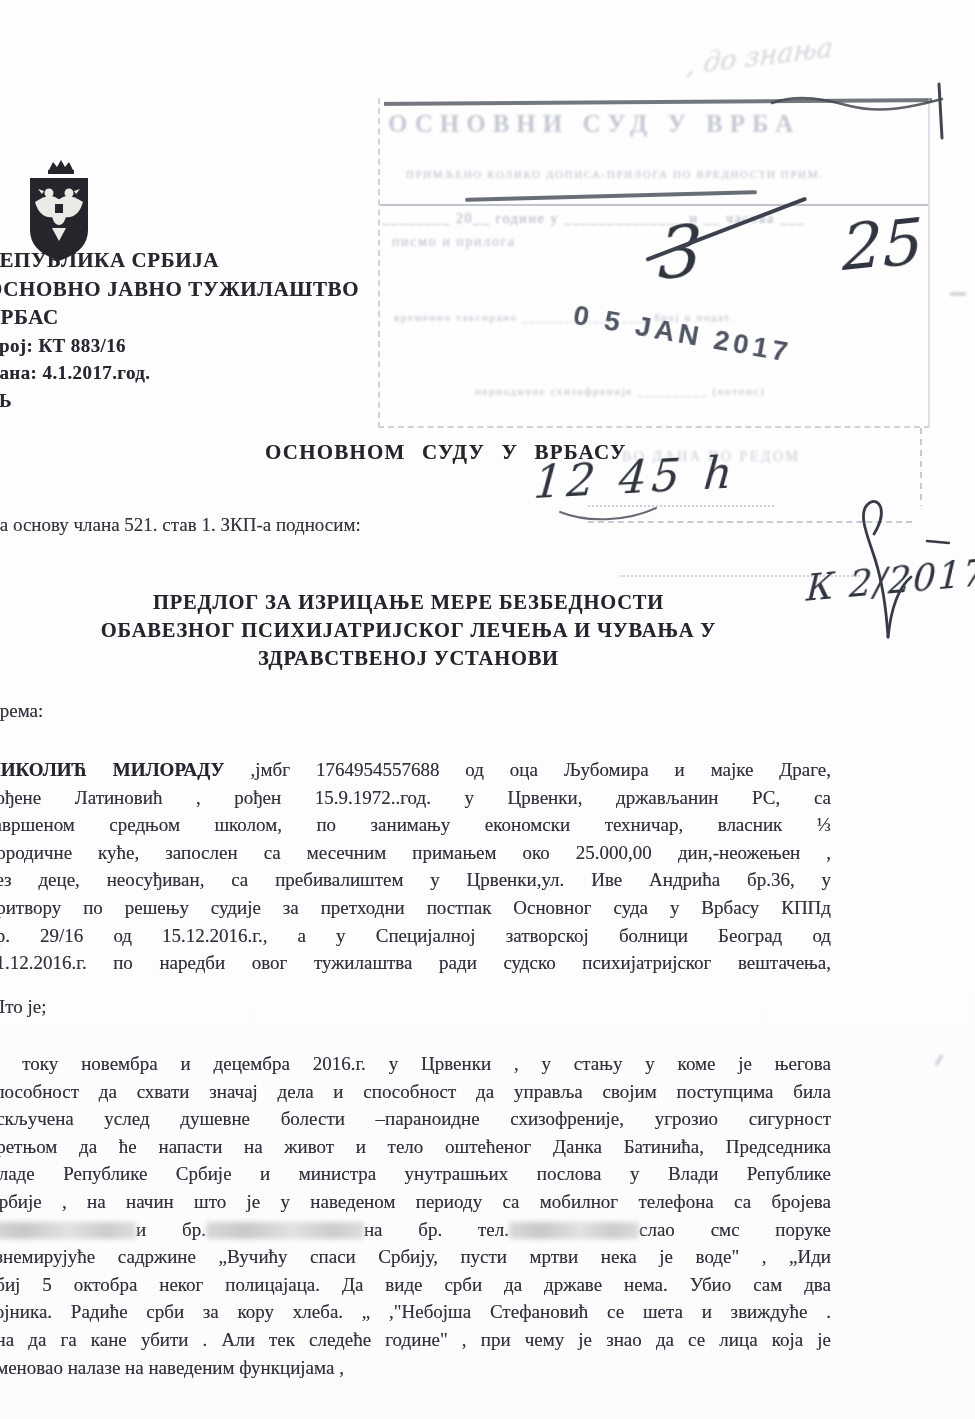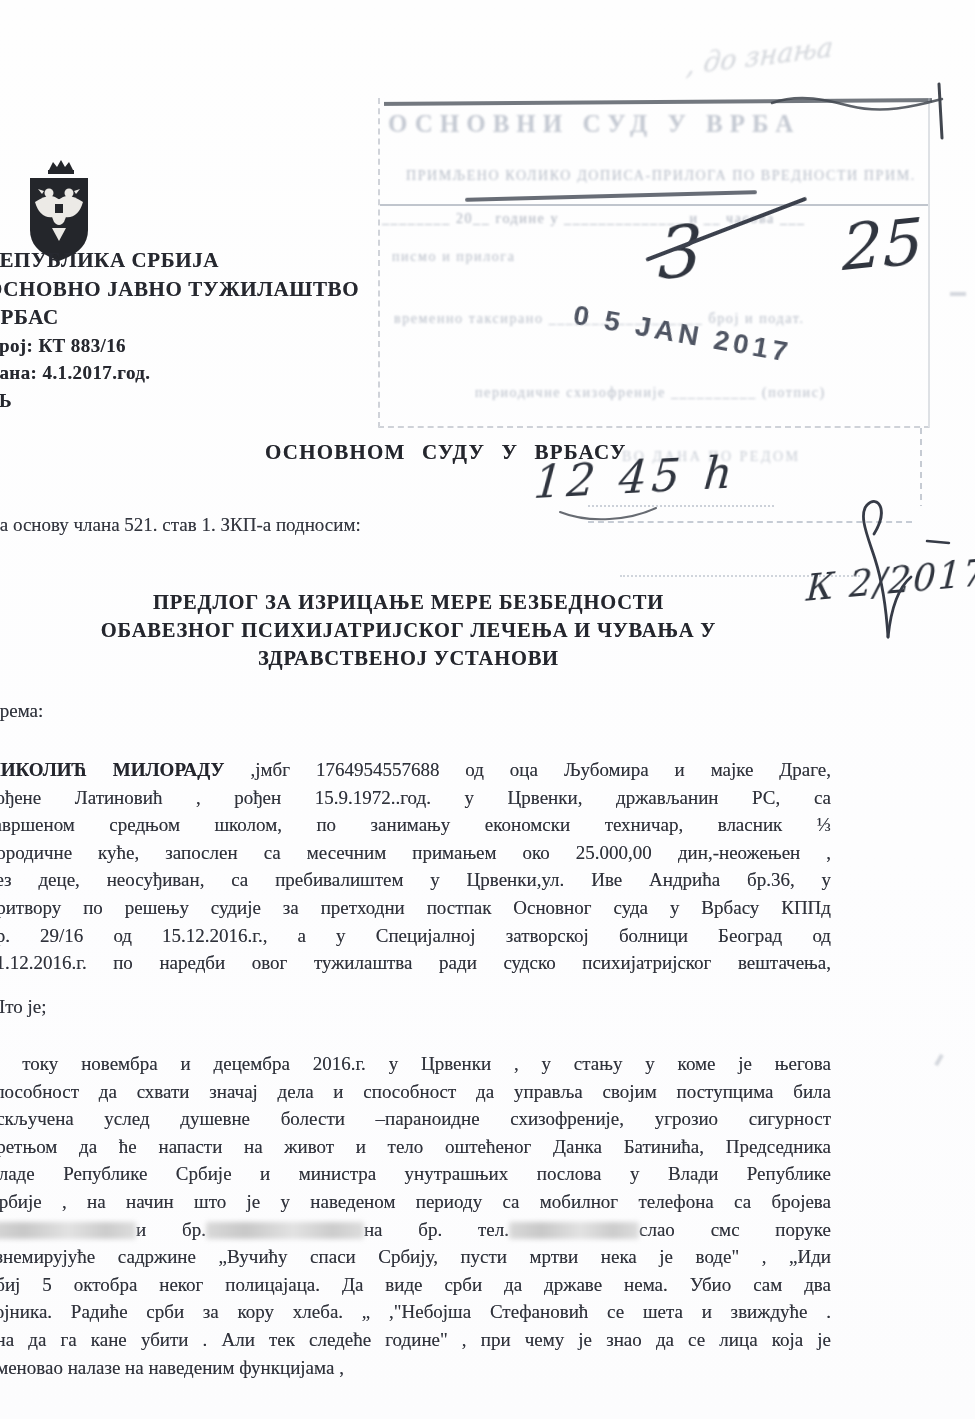--- a/index.html
+++ b/index.html
@@ -23,24 +23,24 @@
     border-right: 2px solid rgba(186,191,200,0.45);
     border-bottom: 2px dashed rgba(176,182,192,0.6);
     overflow: hidden; text-shadow: none;
   }
   .stamp-topline { position: absolute; left: 384px; top: 100px; width: 548px; height: 3.5px; background: #73787f; transform: rotate(-0.4deg); filter: blur(0.4px); }
   .stamp-title {
     position: absolute; left: 8px; top: 12px; white-space: nowrap;
     font-weight: bold; font-size: 25px; letter-spacing: 7px;
     color: #c4c9d2; filter: blur(1.3px);
   }
-  .stamp-line { position: absolute; white-space: nowrap; font-size: 14px; letter-spacing: 1.6px; color: #b7bdc8; filter: blur(0.8px); }
+  .stamp-line { position: absolute; white-space: nowrap; font-size: 11px; letter-spacing: 1.6px; color: #b7bdc8; filter: blur(0.8px); }
   .st-l0 { left: 26px;  top: 70px;  }
   .st-l1 { left: 2px;   top: 113px; color: #a9afbb; font-size: 14px; }
-  .st-l2 { left: 12px;  top: 151px; font-size: 14px; }
+  .st-l2 { left: 12px;  top: 136px; font-size: 14px; }
   .st-l3 { left: 26px;  top: 181px; }
   .st-l4 { left: 14px;  top: 213px; }
   .st-l5 { left: 26px;  top: 245px; }
   .st-l6 { left: 95px;  top: 287px; }
   .stamp-underline-heavy { position: absolute; left: 85px; top: 96px; width: 292px; height: 4px; background: #686d76; border-radius: 2px; transform: rotate(-1.5deg); filter: blur(0.4px); }
   .stamp-underline-thin  { position: absolute; left: 0; top: 106px; width: 552px; height: 2px; background: #c0c5cd; filter: blur(0.6px); }
   .date-stamp {
     position: absolute; left: 572px; top: 318px; white-space: nowrap;
     font-family: "Liberation Sans", sans-serif; font-weight: bold;
     font-size: 28px; letter-spacing: 4px; color: #4f5563;

